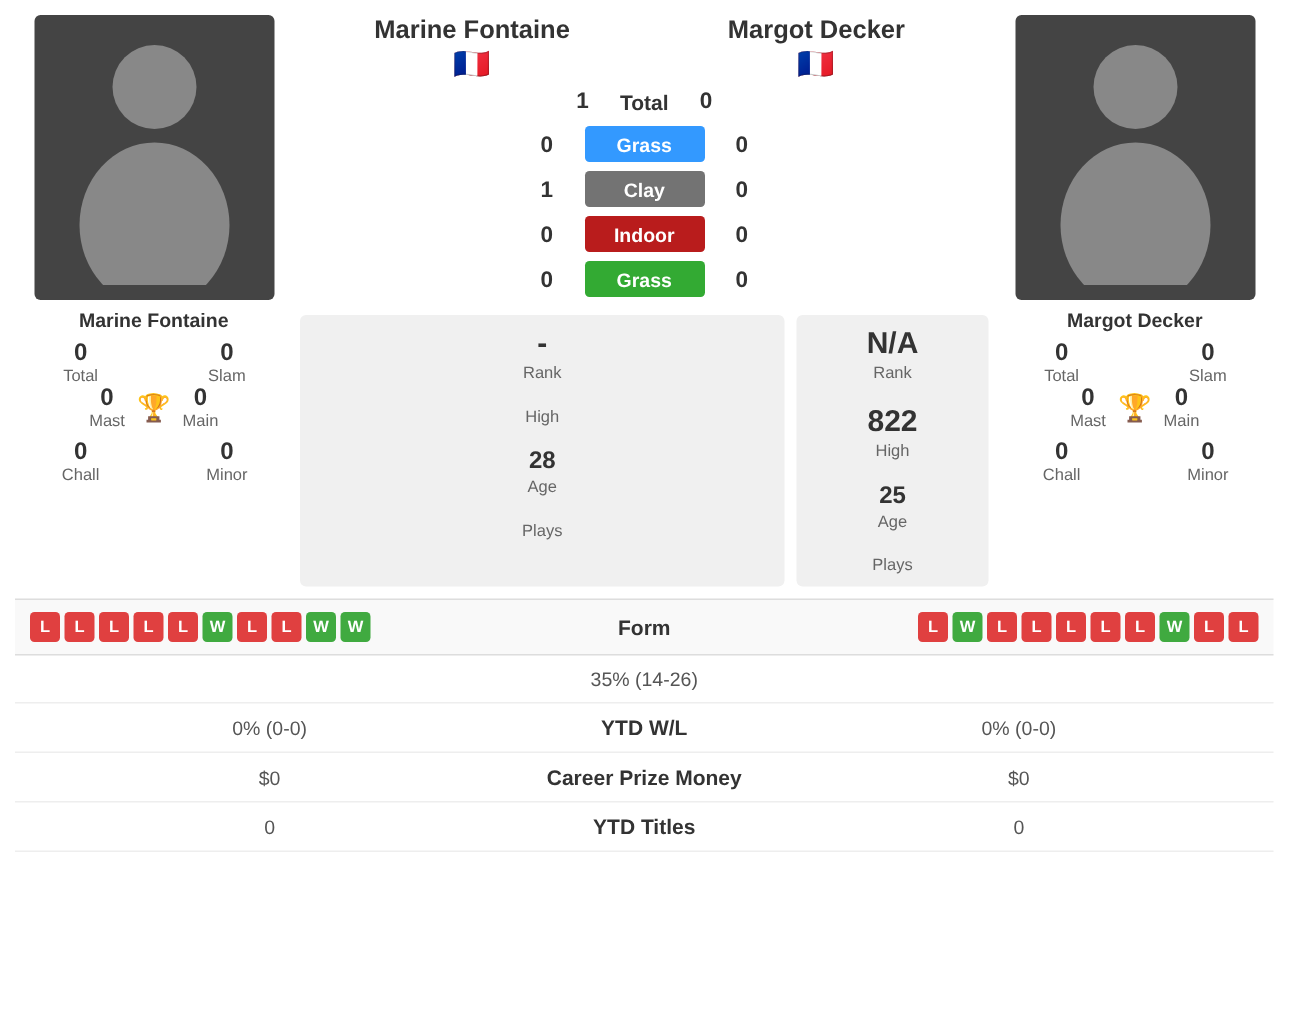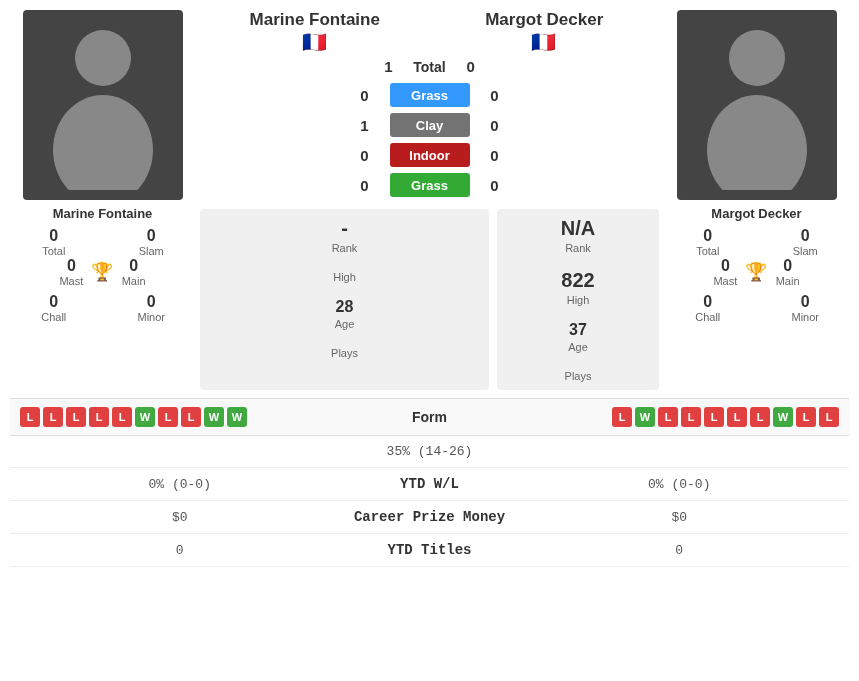--- a/index.html
+++ b/index.html
@@ -158,21 +158,20 @@
 
     .form-label {
       font-weight: bold;
       font-size: 14px;
       color: #333;
     }
 
     
     .stats-rows {
       width: 100%;
-      font-family: Liberation Mono, monospace;
     }
 
     .stats-row {
       display: flex;
       align-items: center;
       padding: 8px 10px;
       border-bottom: 1px solid #eee;
     }
 
     .stats-row-left {
@@ -247,21 +246,21 @@
       padding: 8px 12px;
       text-align: center;
       flex: 1;
     }
 
     .right-info-panel {
       background: #f0f0f0;
       border-radius: 4px;
       padding: 8px 12px;
       text-align: center;
-      width: 162px;
+      width: 128px;
     }
 
   </style>
 </head>
 <body>
 
 <div class="main-container">
 
   <div class="top-row">
 
@@ -370,21 +369,21 @@
           <div class="info-panel-label">Plays</div>
         </div>
 
         <div class="right-info-panel">
           <div class="info-panel-value">N/A</div>
           <div class="info-panel-label">Rank</div>
           <br>
           <div class="info-panel-value" style="font-size:20px;">822</div>
           <div class="info-panel-label">High</div>
           <br>
-          <div class="info-panel-value" style="font-size:16px;">37</div>
+          <div class="info-panel-value" style="font-size:16px;">25</div>
           <div class="info-panel-label">Age</div>
           <br>
           <div class="info-panel-label">Plays</div>
         </div>
       </div>
     </div>
 
     <div class="right-player-area">
       <div class="player-avatar">
         <svg viewBox="0 0 120 170" xmlns="http://www.w3.org/2000/svg">

